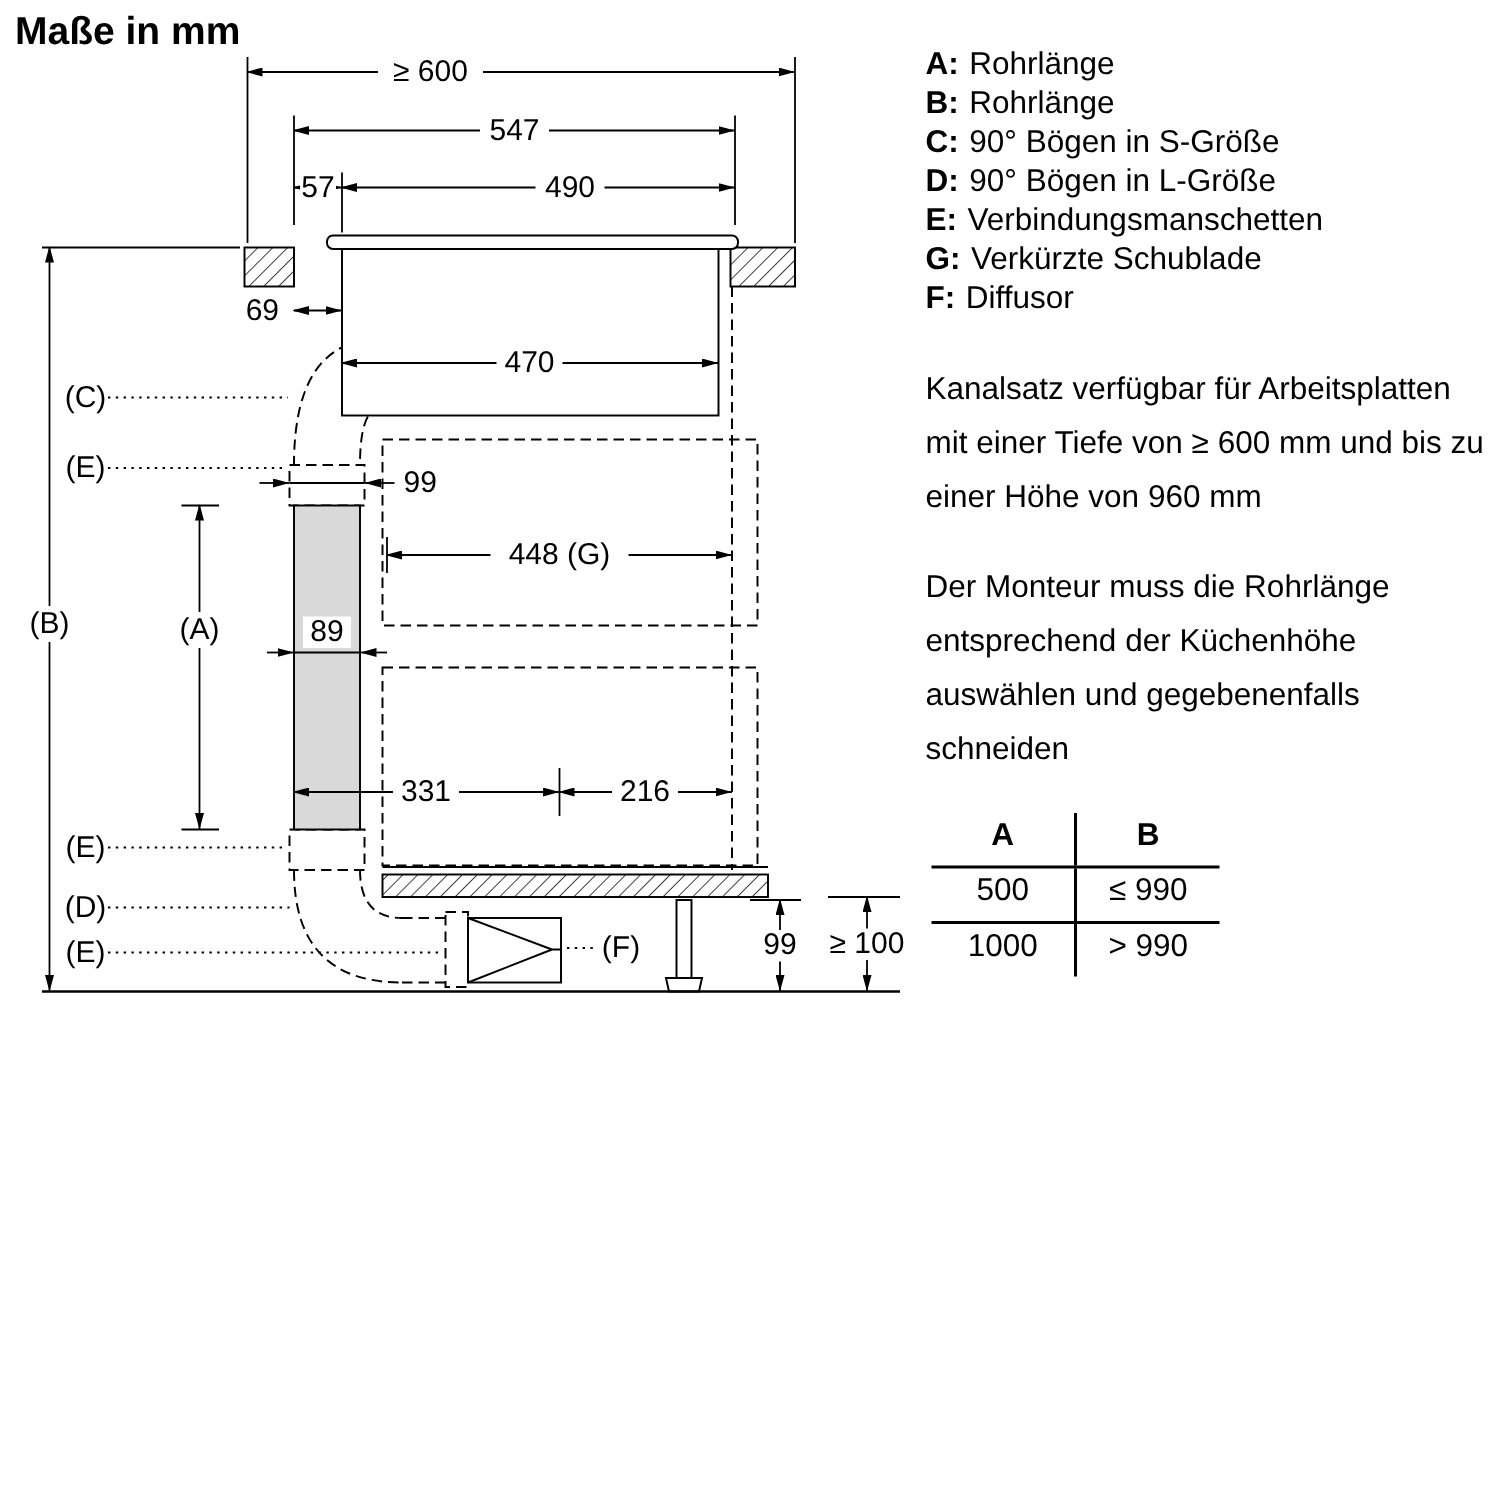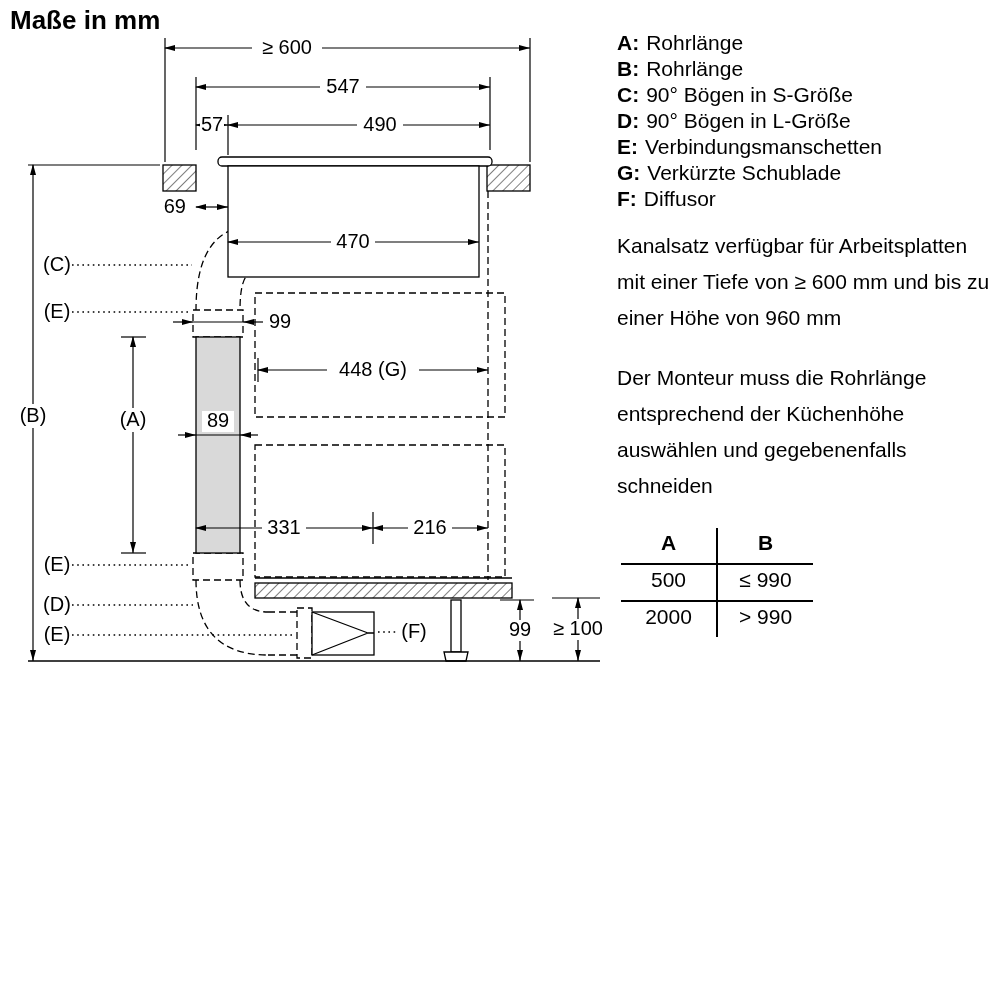--- a/index.html
+++ b/index.html
@@ -16,21 +16,21 @@
   .tend { text-anchor:end; }
   .s  { stroke:#000; stroke-width:1.3; fill:none; }
   .sf { stroke:#000; stroke-width:1.3; fill:#ffffff; }
   .sh { stroke:#000; stroke-width:1.3; }
   .sd { stroke:#000; stroke-width:1.3; fill:none; stroke-dasharray:7 4; }
   .dt { stroke:#000; stroke-width:1.3; fill:none; stroke-dasharray:1.6 3.6; }
   .dm { stroke:#000; stroke-width:1.2; fill:none; }
   .wb { fill:#ffffff; stroke:none; }
 
   .right-col { position:absolute; left:617px; top:30px; width:378px; font-size:21px; line-height:26px; }
-  .legend { margin-bottom:16px; }
+  .legend { margin-bottom:30px; }
   .legend-row .key { font-weight:700; margin-right:7px; }
   .note { margin:0 0 24px 0; line-height:36px; }
   table.ab { border-collapse:collapse; margin:14px 0 0 4px; }
   table.ab th, table.ab td {
     width:95px; text-align:center; font-size:21px; padding:2px 0 7px 0; font-weight:400;
   }
   table.ab thead th { border-bottom:2px solid #000; font-weight:700; }
   table.ab tbody tr:first-child td { border-bottom:2px solid #000; }
   table.ab th + th, table.ab td + td { border-left:2px solid #000; }
 </style>
@@ -221,18 +221,18 @@
         <th>A</th>
         <th>B</th>
       </tr>
     </thead>
     <tbody>
       <tr>
         <td>500</td>
         <td>≤ 990</td>
       </tr>
       <tr>
-        <td>2000</td>
+        <td>1000</td>
         <td>&gt; 990</td>
       </tr>
     </tbody>
   </table>
 </div>
 
 </body></html>

